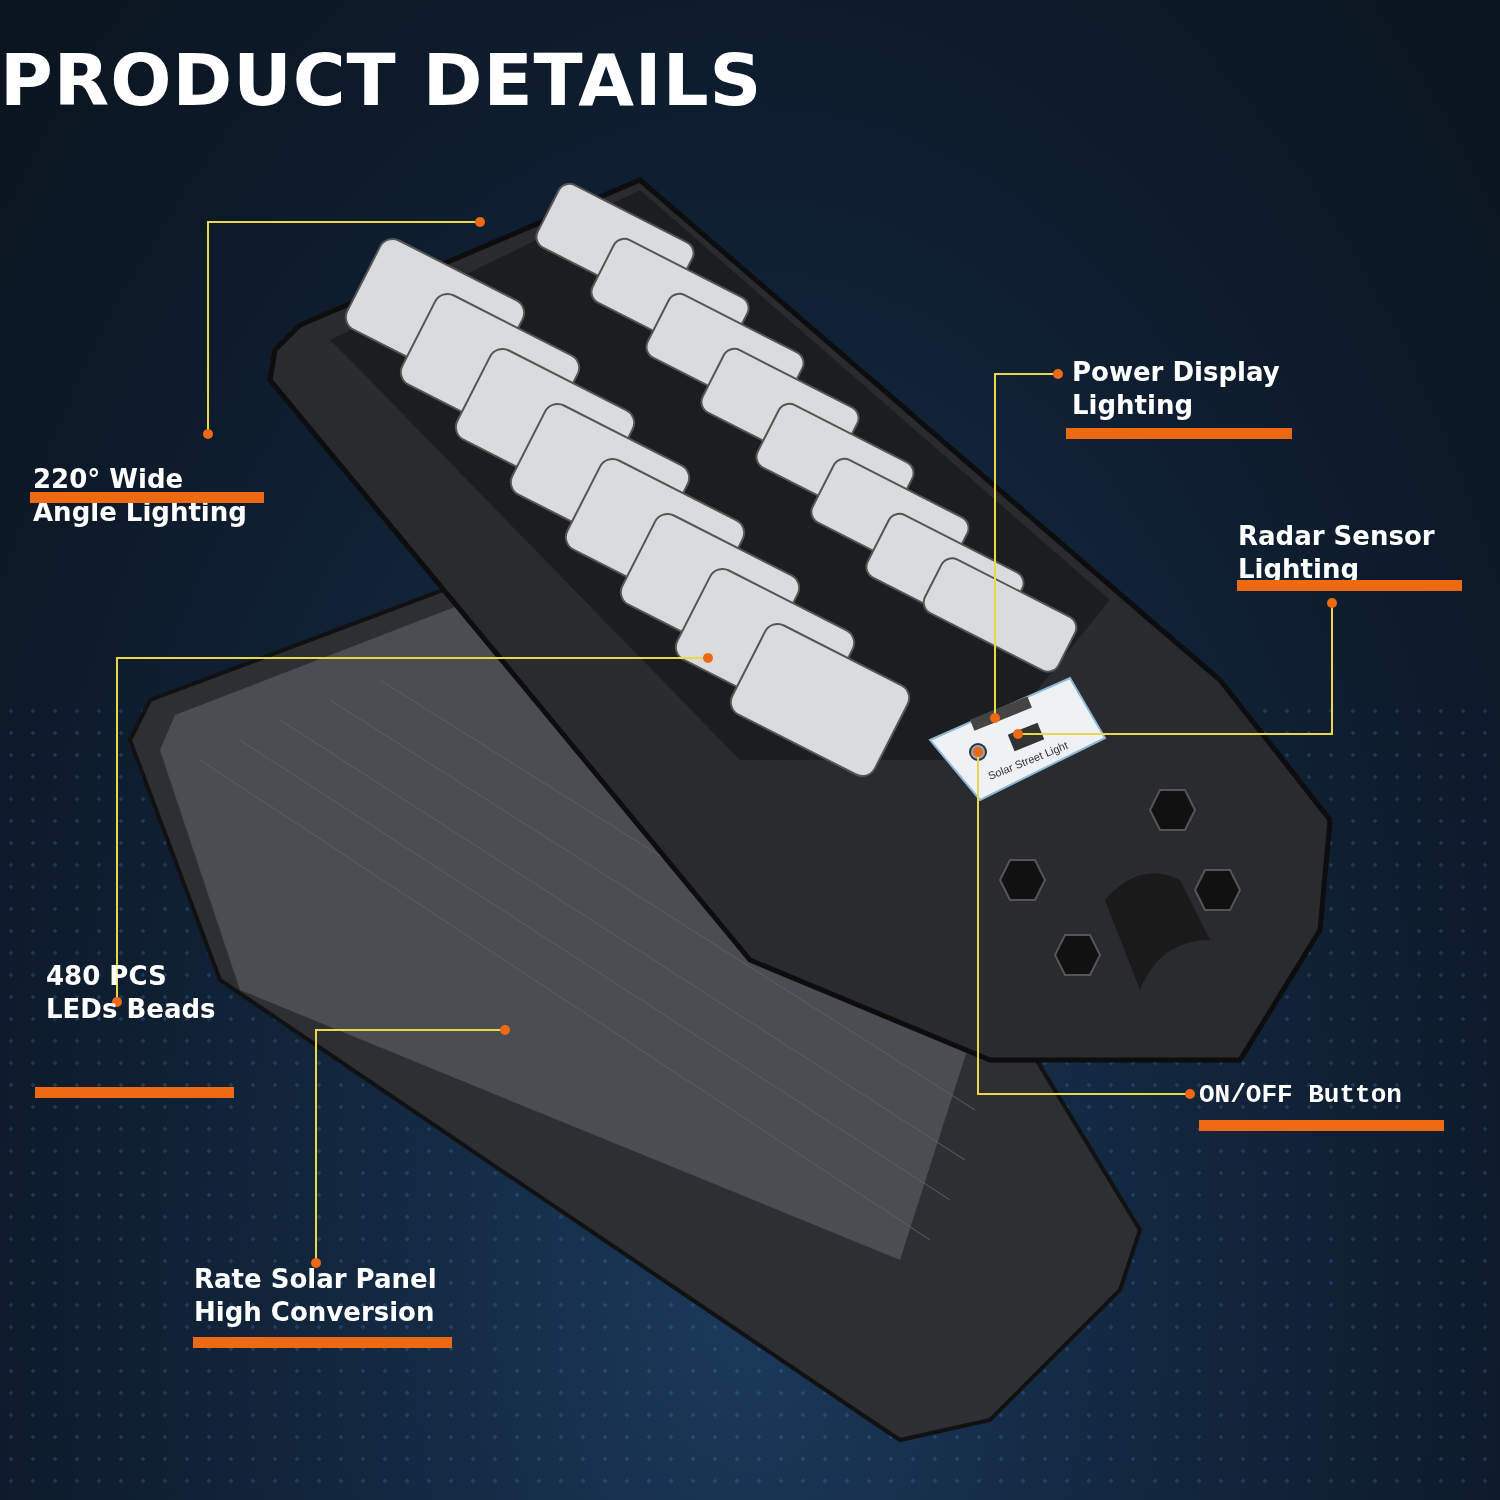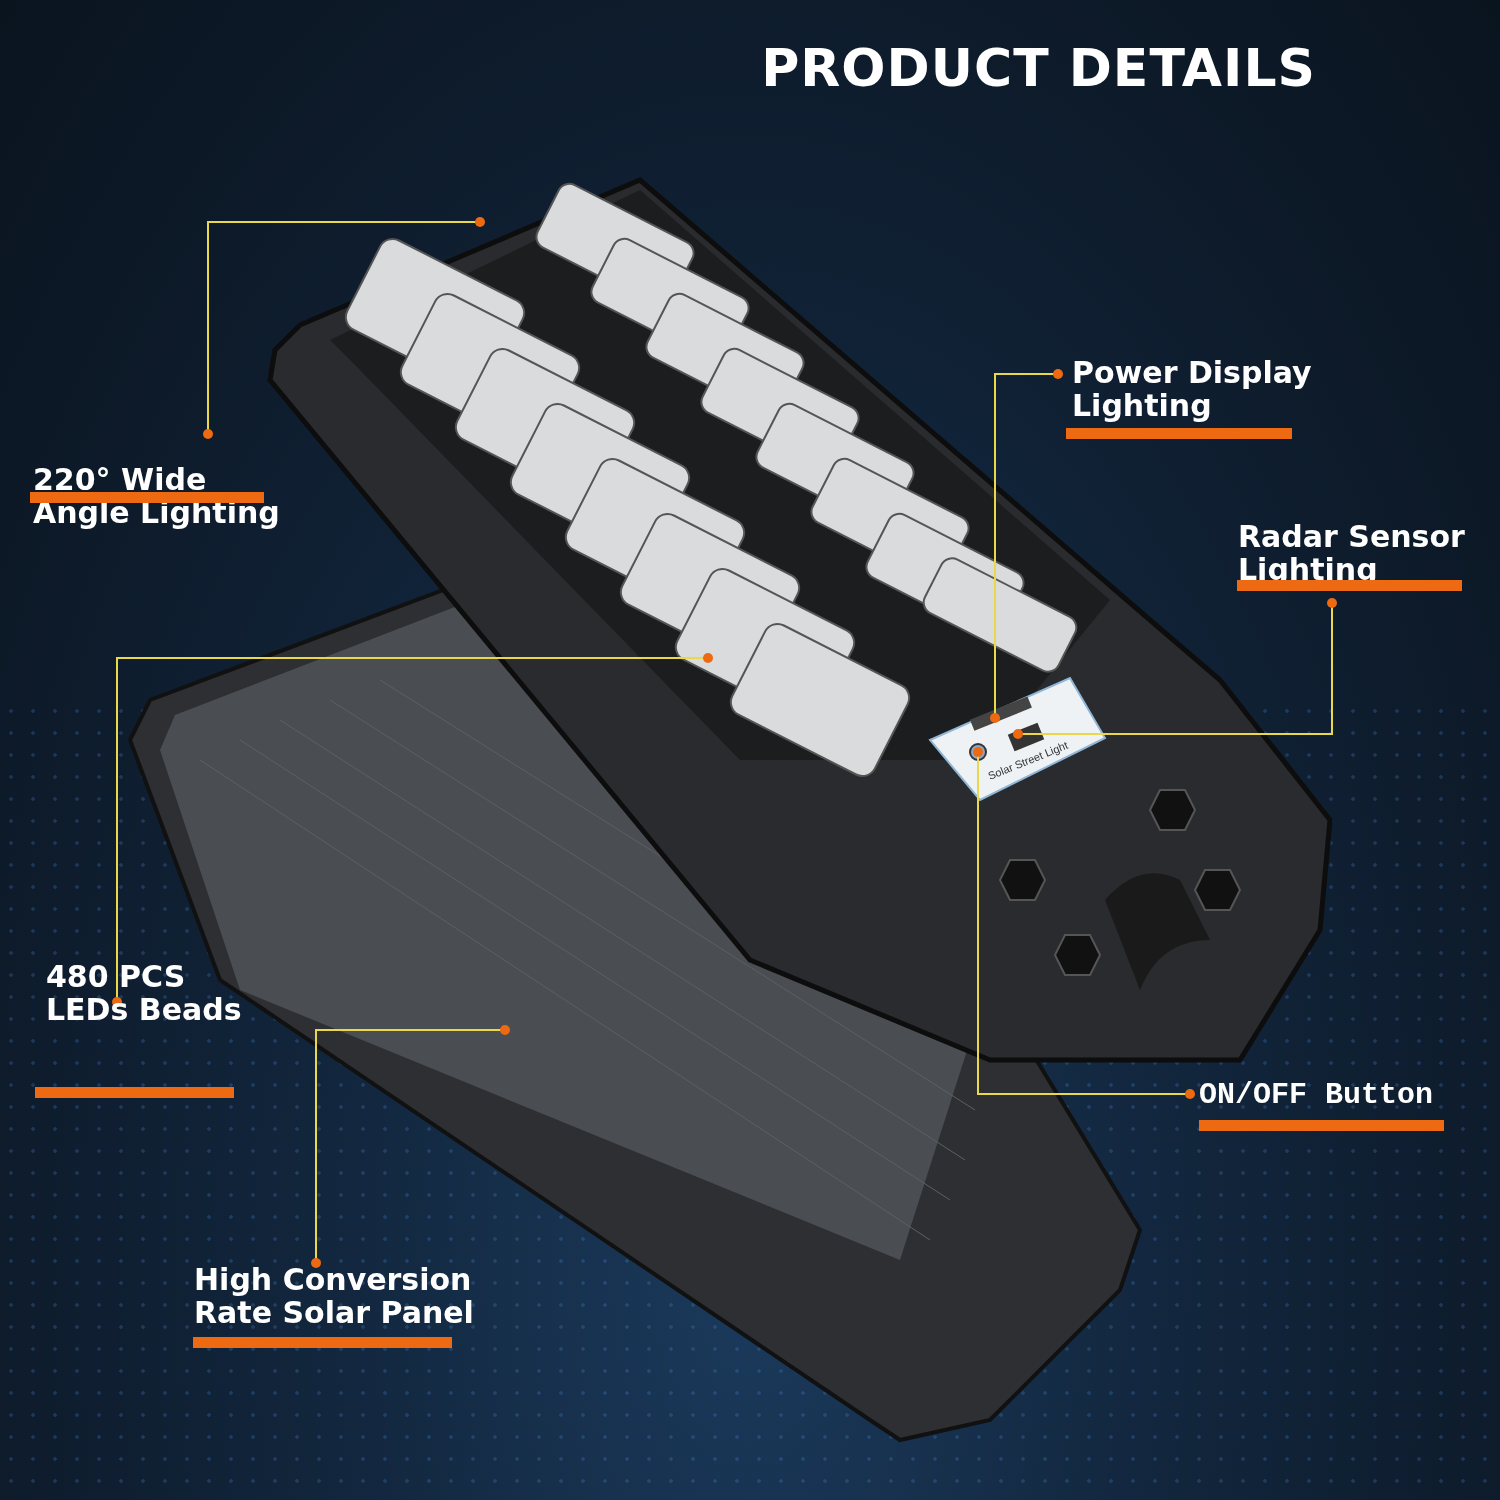--- a/index.html
+++ b/index.html
@@ -1,23 +1,23 @@
 <!DOCTYPE html>
 <html><head>
 <meta charset="utf-8">
 <style>
   html,body{margin:0;padding:0;}
   body{width:1500px;height:1500px;overflow:hidden;position:relative;
     background:radial-gradient(ellipse at 50% 85%, #1b3a5c 0%, #12263d 40%, #0d1a29 75%, #0a141f 100%);
     font-family:"DejaVu Sans","Liberation Sans",sans-serif;}
-  .title{position:absolute;top:38px;left:0;width:1316px;text-align:right;color:#fff;font-weight:bold;font-size:52px;letter-spacing:1px;}
+  .title{position:absolute;top:38px;left:0;width:1316px;text-align:left;color:#fff;font-weight:bold;font-size:72px;letter-spacing:1px;}
   .particles{position:absolute;left:0;top:700px;width:1500px;height:800px;
     background-image:radial-gradient(circle, rgba(70,140,220,0.55) 1.5px, transparent 2px);
     background-size:22px 22px;opacity:0.45;}
-  .label{position:absolute;color:#fff;font-weight:bold;font-size:30px;line-height:33px;}
+  .label{position:absolute;color:#fff;font-weight:bold;font-size:26px;line-height:33px;}
   .bar{position:absolute;height:11px;background:#ee6a12;}
   svg.lines{position:absolute;left:0;top:0;}
   .device{position:absolute;left:0;top:0;}
 </style>
 </head>
 <body>
 
 <div class="particles"></div>
 
 <div class="title">PRODUCT DETAILS</div>
@@ -101,22 +101,22 @@
 </div>
 <div class="bar" style="left:30px;top:492px;width:234px;"></div>
 
 <div class="label" style="left:46px;top:960px;">
   <div>480 PCS</div>
   <div>LEDs Beads</div>
 </div>
 <div class="bar" style="left:35px;top:1087px;width:199px;"></div>
 
 <div class="label" style="left:194px;top:1263px;">
+  <div>Rate Solar Panel</div>
   <div>High Conversion</div>
-  <div>Rate Solar Panel</div>
 </div>
 <div class="bar" style="left:193px;top:1337px;width:259px;"></div>
 
 <div class="label" style="left:1072px;top:356px;">
   <div>Power Display</div>
   <div>Lighting</div>
 </div>
 <div class="bar" style="left:1066px;top:428px;width:226px;"></div>
 
 <div class="label" style="left:1238px;top:520px;">

